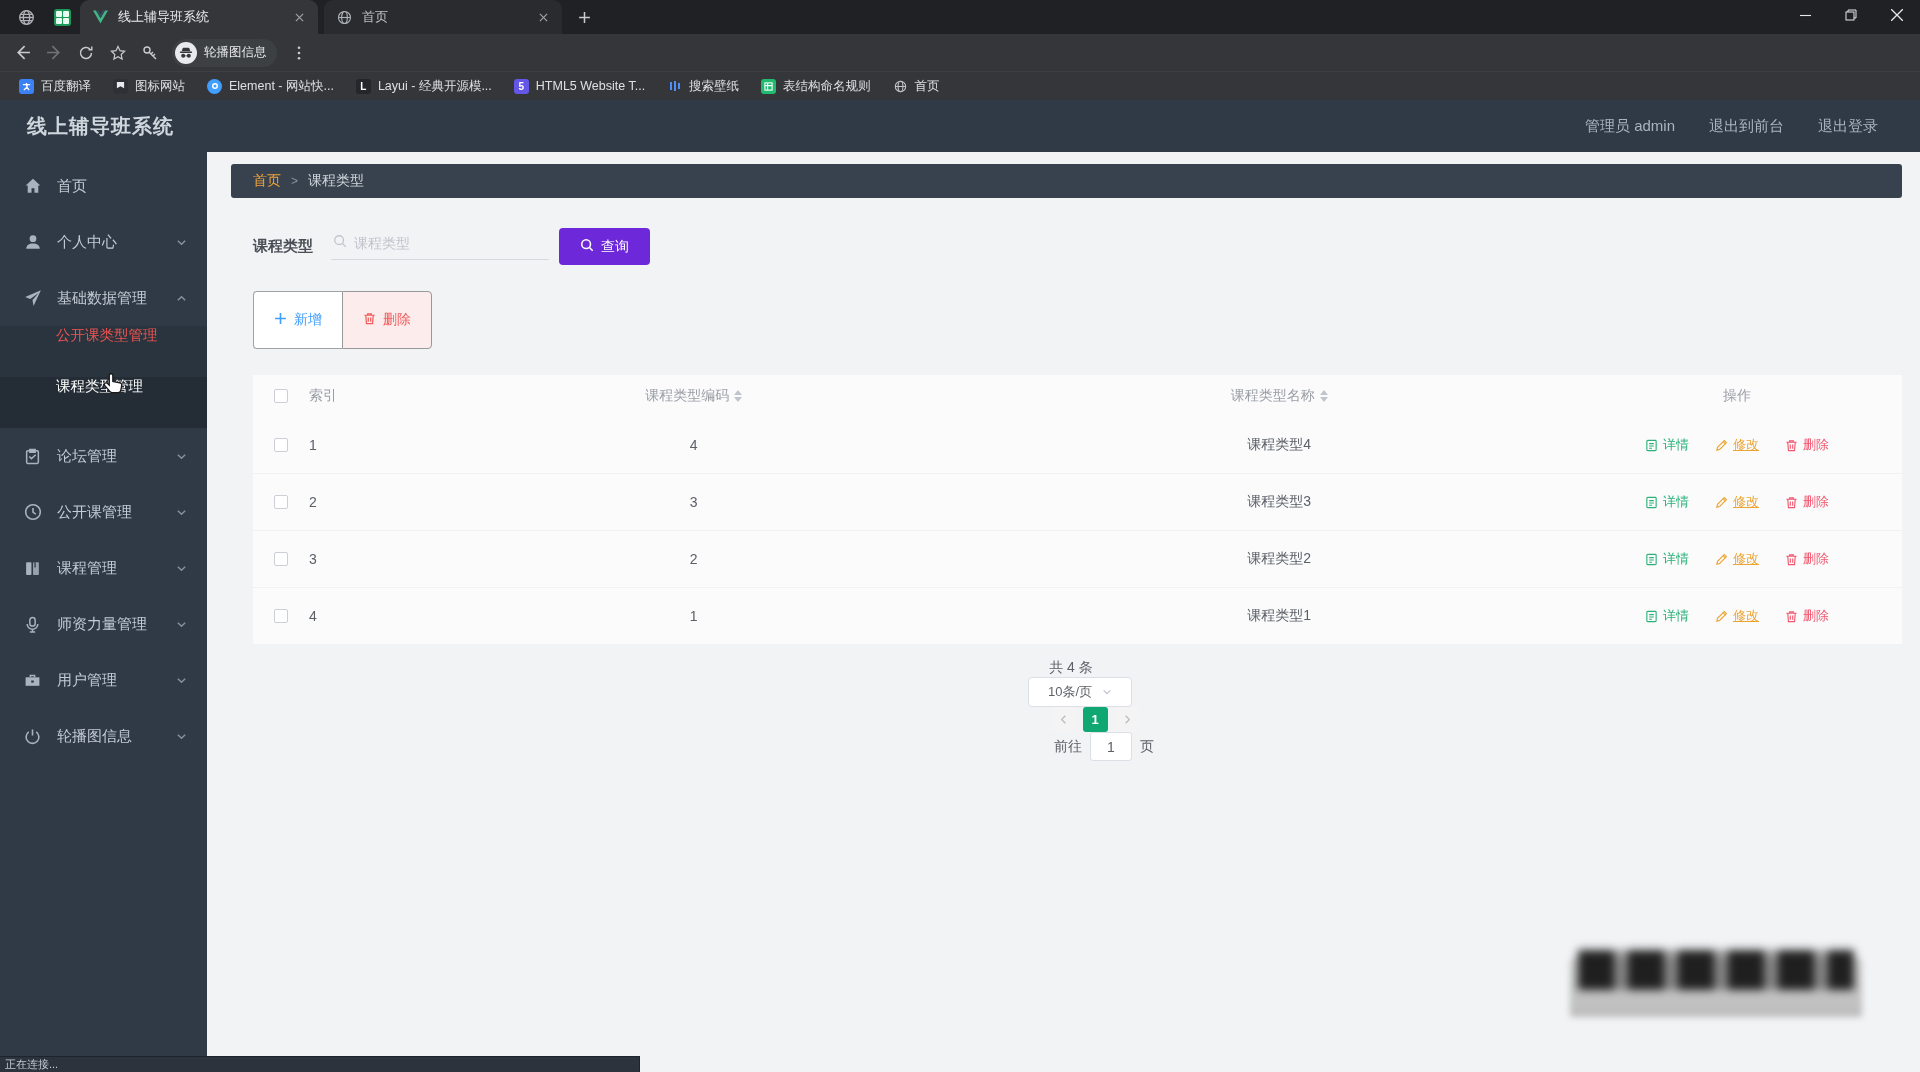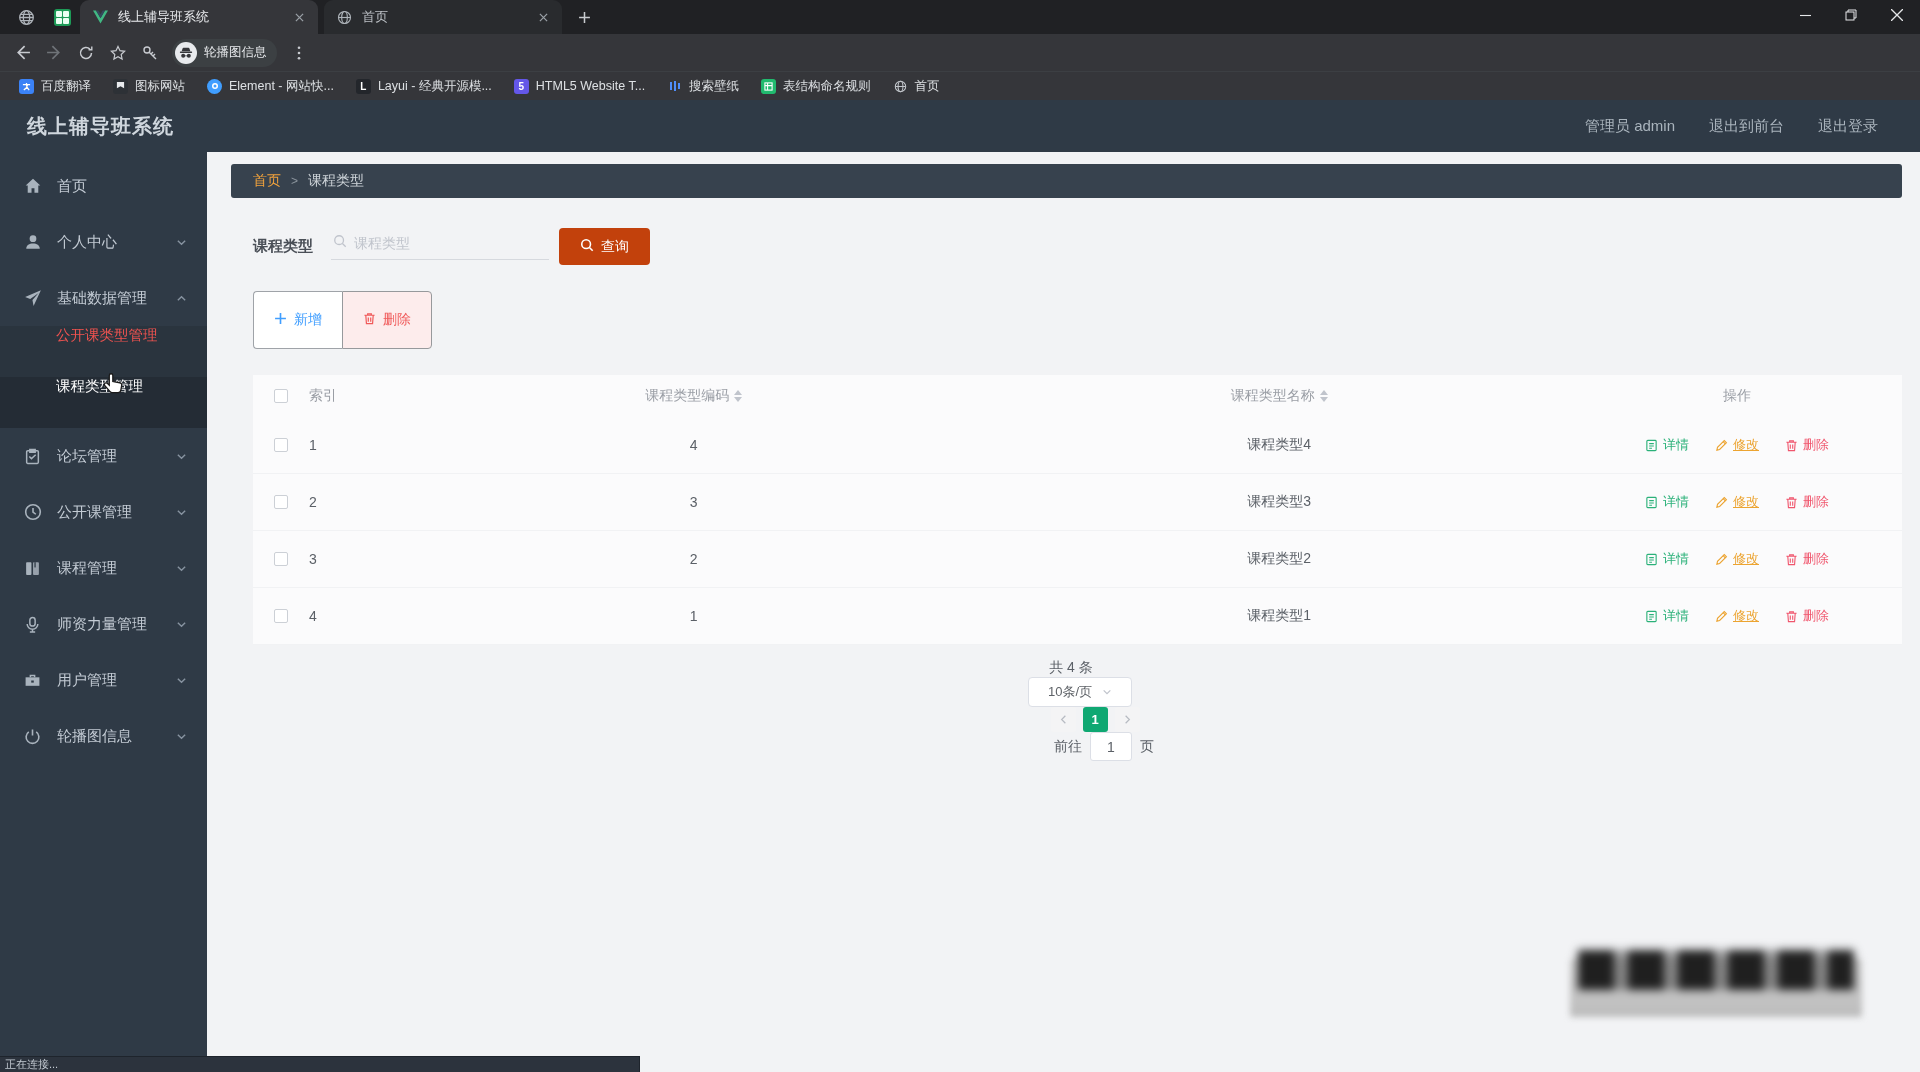--- a/index.html
+++ b/index.html
@@ -57,21 +57,21 @@
   .breadcrumb { height:34px; background:#37424e; border-radius:3px; display:flex; align-items:center; padding:0 22px; font-size:14px; gap:10px; }
   .bc-home { color:#f2a33c; }
   .bc-sep { color:#8b949d; font-size:12px; }
   .bc-cur { color:#cfd5da; }
 
   .search-row { margin:30px 0 0 22px; display:flex; align-items:center; }
   .search-lbl { font-size:15px; font-weight:bold; color:#4a4f57; margin-right:18px; }
   .search-box { width:218px; border-bottom:1px solid #d6d9de; display:flex; align-items:center; gap:7px; padding:0 2px 7px 2px; }
   .search-box input { border:none; outline:none; background:transparent; font-size:14px; color:#606266; width:100%; font-family:inherit; }
   .search-box input::placeholder { color:#c0c4cc; }
-  .btn-query { margin-left:10px; height:37px; padding:0 21px; background:#c2410c; color:#fff; border:none; border-radius:4px; font-size:14px; display:flex; align-items:center; gap:7px; font-family:inherit; }
+  .btn-query { margin-left:10px; height:37px; padding:0 21px; background:#6d28d9; color:#fff; border:none; border-radius:4px; font-size:14px; display:flex; align-items:center; gap:7px; font-family:inherit; }
 
   .btn-group { margin:26px 0 0 22px; display:flex; }
   .btn-group button { height:58px; padding:0 20px; font-size:14px; display:flex; align-items:center; gap:7px; font-family:inherit; }
   .btn-add { background:#fff; border:1px solid #9fa3a8; border-right:none; border-radius:4px 0 0 4px; color:#409eff; }
   .btn-del { background:#fdecec; border:1px solid #97999c; border-radius:0 4px 4px 0; color:#f05a5a; }
 
   .table { margin:26px 0 0 22px; width:calc(100% - 22px); background:#fbfbfc; }
   .t-row { display:grid; grid-template-columns:56px 92px 1fr 1fr 330px; align-items:center; }
   .t-head { height:42px; color:#9a9ea5; font-size:14px; }
   .t-body .t-row { height:57px; border-bottom:1px solid #f1f2f4; font-size:14px; color:#5b6067; }

